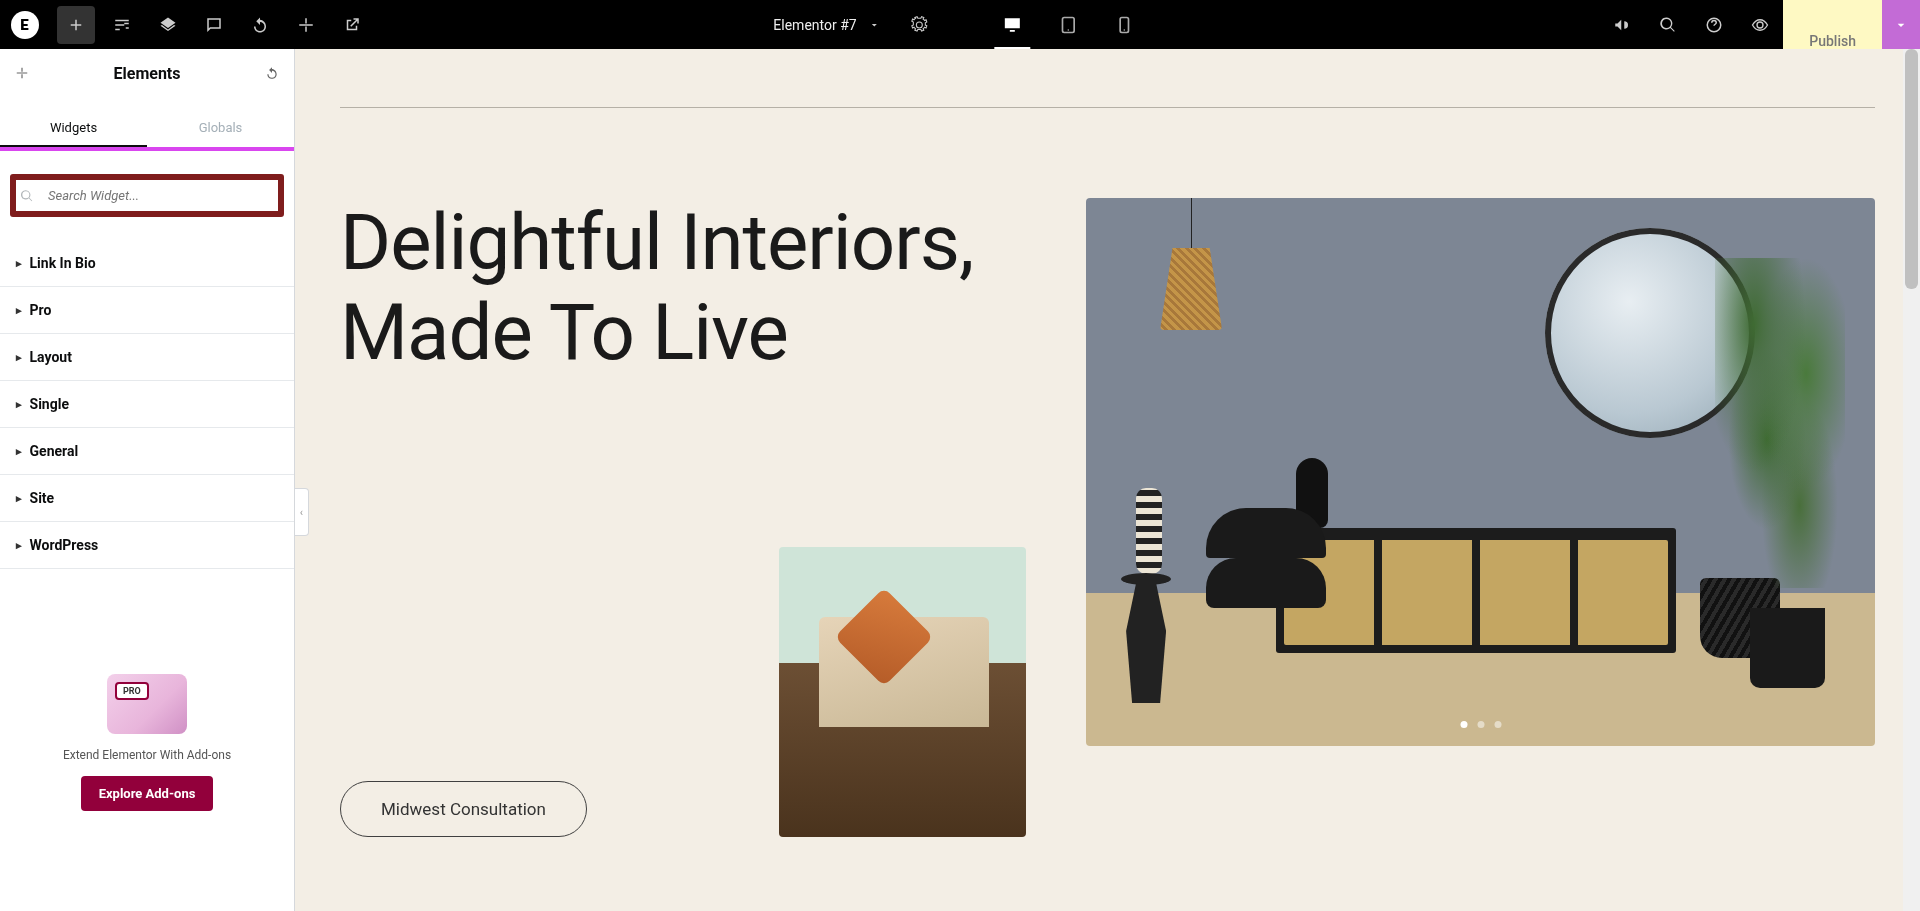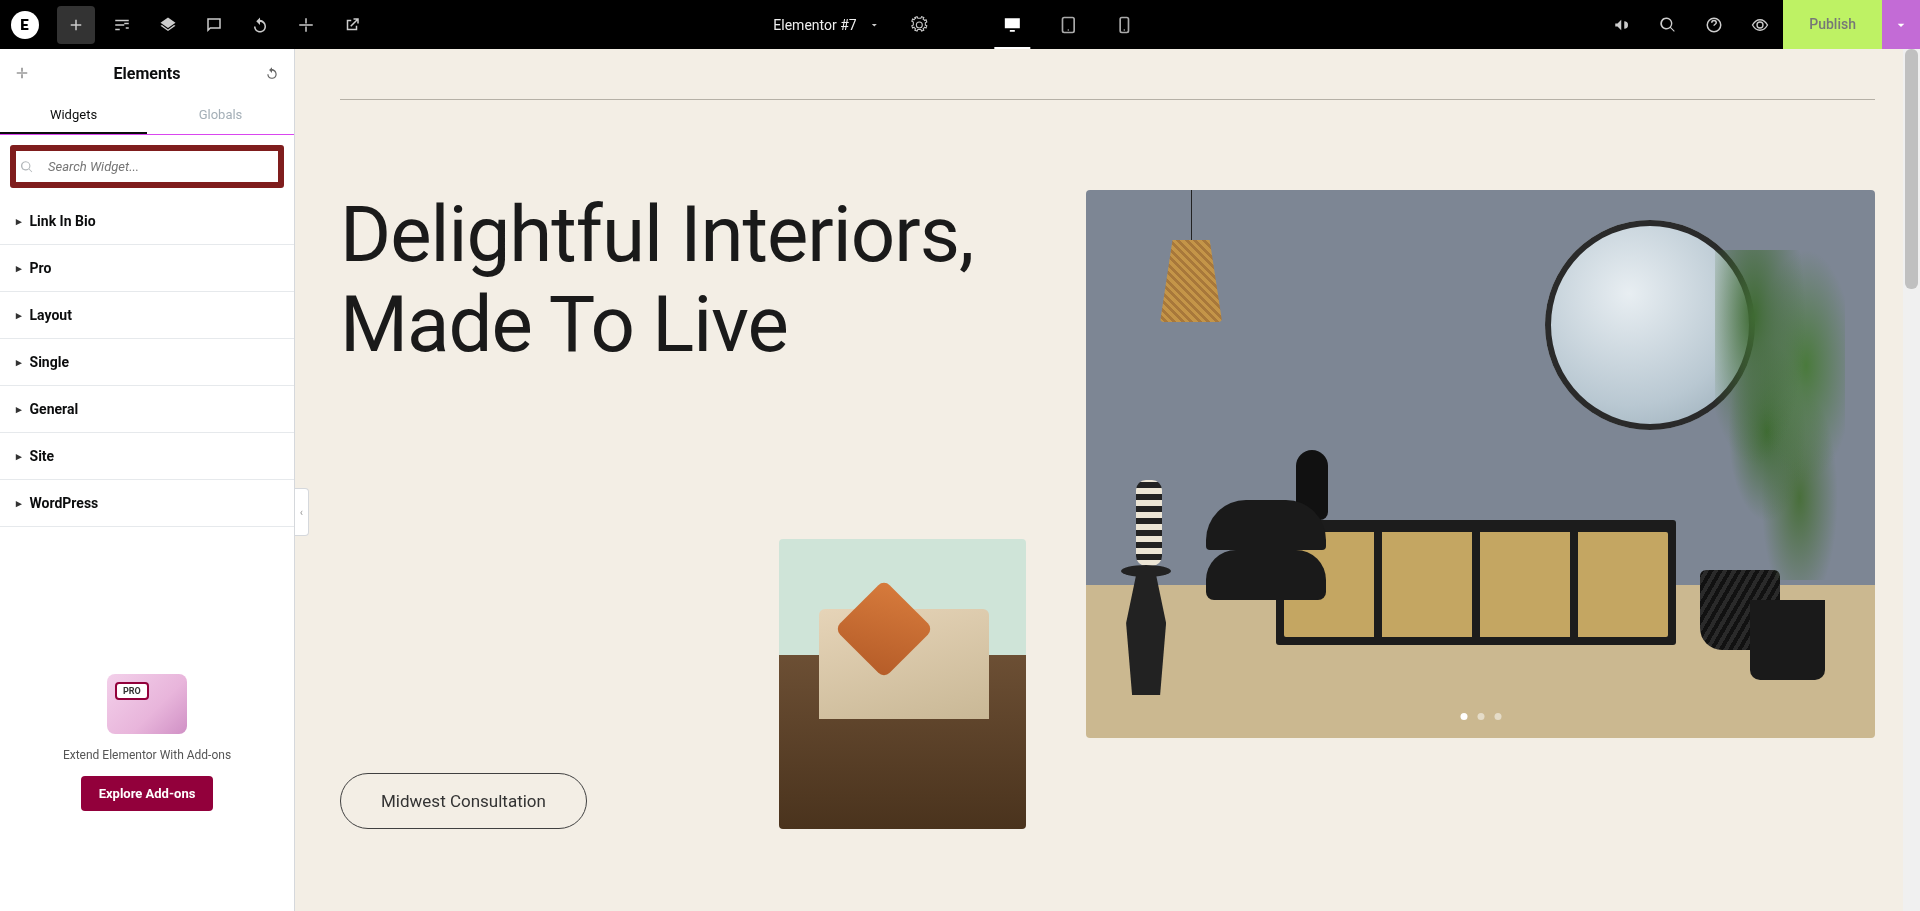--- a/index.html
+++ b/index.html
@@ -15,49 +15,49 @@
 .tb-btn svg { width: 18px; height: 18px; fill: #ccc; }
 .tb-center { position: absolute; left: 50%; transform: translateX(-50%); display: flex; align-items: center; height: 100%; gap: 6px; }
 .doc-title { color: #eee; font-size: 14px; padding: 0 6px; display: flex; align-items: center; gap: 12px; cursor: pointer; }
 .device-group { display: flex; align-items: center; margin-left: 40px; height: 100%; }
 .device-btn { width: 56px; height: 100%; display: flex; align-items: center; justify-content: center; cursor: pointer; position: relative; }
 .device-btn.active::after { content: ''; position: absolute; bottom: 0; left: 10px; right: 10px; height: 2px; background: #fff; }
 .device-btn svg { width: 20px; height: 20px; fill: #aaa; }
 .device-btn.active svg { fill: #fff; }
 .tb-right { margin-left: auto; display: flex; align-items: center; height: 100%; }
 .tb-right .tb-btn { margin-left: 4px; margin-right: 4px; }
-.publish-btn { background: #bef264; color: #777; padding: 16px 26px; height: 100%; display: flex; align-items: flex-start; font-size: 14px; font-weight: 500; cursor: pointer; }
+.publish-btn { background: #fef9c3; color: #777; padding: 0 26px; height: 100%; display: flex; align-items: flex-end; font-size: 14px; font-weight: 500; cursor: pointer; }
 .publish-drop { background: #c36bd6; width: 38px; height: 100%; display: flex; align-items: center; justify-content: center; cursor: pointer; }
 .publish-drop svg { fill: #fff; width: 16px; height: 16px; }
 
 
-.panel { position: absolute; top: 49px; left: 0; width: 295px; bottom: 0; background: #fff; border-right: 1px solid #d5d8dc; display: flex; flex-direction: column; }
+.panel { position: absolute; top: 49px; left: 0; width: 295px; bottom: 0; background: #fff; border-right: 1px solid #d5d8dc; display: flex; flex-direction: column; gap: 13px; }
 .panel-header { height: 48px; display: flex; align-items: center; padding: 0 10px; position: relative; }
 .panel-header-icon { width: 24px; display: flex; justify-content: center; cursor: pointer; }
 .panel-title { flex: 1; text-align: center; font-size: 16px; font-weight: 700; color: #0c0d0e; }
-.panel-tabs { display: flex; border-bottom: 1px solid #d946ef; }
+.panel-tabs { display: flex; border-bottom: 4px solid #d946ef; }
 .panel-tab { flex: 1; text-align: center; padding: 10px 0; font-size: 13px; color: #a4afb7; cursor: pointer; border-bottom: 2px solid transparent; }
 .panel-tab.active { color: #0c0d0e; border-bottom-color: #0c0d0e; }
 .search-wrap { padding: 10px; }
 .search-box { position: relative; }
 .search-input { width: 100%; padding: 8px 10px 8px 32px; border: 6px solid #7f1d1d; border-radius: 3px; font-size: 13px; font-style: italic; color: #999; outline: none; }
 .search-icon { position: absolute; left: 10px; top: 50%; transform: translateY(-50%); width: 14px; height: 14px; fill: #b2b7ba; }
 .categories { flex: 0 0 auto; }
 .cat-item { padding: 15px 16px; border-bottom: 1px solid #e6e9ec; font-size: 14px; font-weight: 700; color: #0c0d0e; cursor: pointer; display: flex; align-items: center; gap: 8px; }
 .cat-item::before { content: '▸'; font-size: 11px; color: #333; }
 .promo { margin-top: auto; padding: 20px 14px 40px; text-align: center; margin-bottom: 60px; }
 .promo-illus { width: 80px; height: 60px; margin: 0 auto 14px; background: linear-gradient(135deg,#f3d0ea 0%,#e8b5db 60%,#d090c5 100%); border-radius: 8px; position: relative; }
 .promo-illus::after { content:'PRO'; position:absolute; top:8px; left:8px; background:#fff; border:2px solid #92003b; color:#333; font-size:9px; font-weight:700; padding:2px 6px; border-radius:4px; }
 .promo-text { font-size: 12px; color: #555; margin-bottom: 14px; }
 .promo-btn { display: inline-block; background: #92003b; color: #fff; font-size: 13px; font-weight: 700; padding: 10px 18px; border-radius: 4px; cursor: pointer; }
 .panel-collapse { position: absolute; top: 488px; left: 295px; width: 14px; height: 48px; background: #fff; border: 1px solid #d5d8dc; border-left: none; border-radius: 0 4px 4px 0; display: flex; align-items: center; justify-content: center; cursor: pointer; font-size: 11px; color: #999; z-index: 2; }
 
 
 .canvas { position: absolute; top: 49px; left: 295px; right: 0; bottom: 0; background: #f3eee5; overflow-y: auto; }
-.canvas-inner { padding: 50px 45px; }
+.canvas-inner { padding: 50px 45px; margin-top: 8px; }
 .hero-hr { border: none; border-top: 1px solid #b5b0a6; margin-bottom: 90px; }
 .hero { display: flex; gap: 40px; }
 .hero-left { flex: 0 0 46%; position: relative; padding-right: 20px; }
 .hero-title { font-size: 78px; font-weight: 400; color: #1a1a1a; line-height: 1.15; letter-spacing: -1px; font-family: Georgia, serif; }
 .hero-sub-row { display: flex; align-items: flex-end; gap: 30px; margin-top: 170px; }
 .hero-sub-text { flex: 1; }
 .hero-desc { font-size: 17px; color: #9a9489; line-height: 1.5; max-width: 330px; }
 .hero-cta { margin-top: 36px; display: inline-block; padding: 17px 40px; border: 1px solid #404040; border-radius: 40px; font-size: 17px; color: #333; cursor: pointer; }
 .hero-small-img { width: 247px; height: 290px; border-radius: 4px; background:
   linear-gradient(to bottom, #cfe4d8 0, #cfe4d8 40%, #6c4f34 40%, #4a331d 100%);

